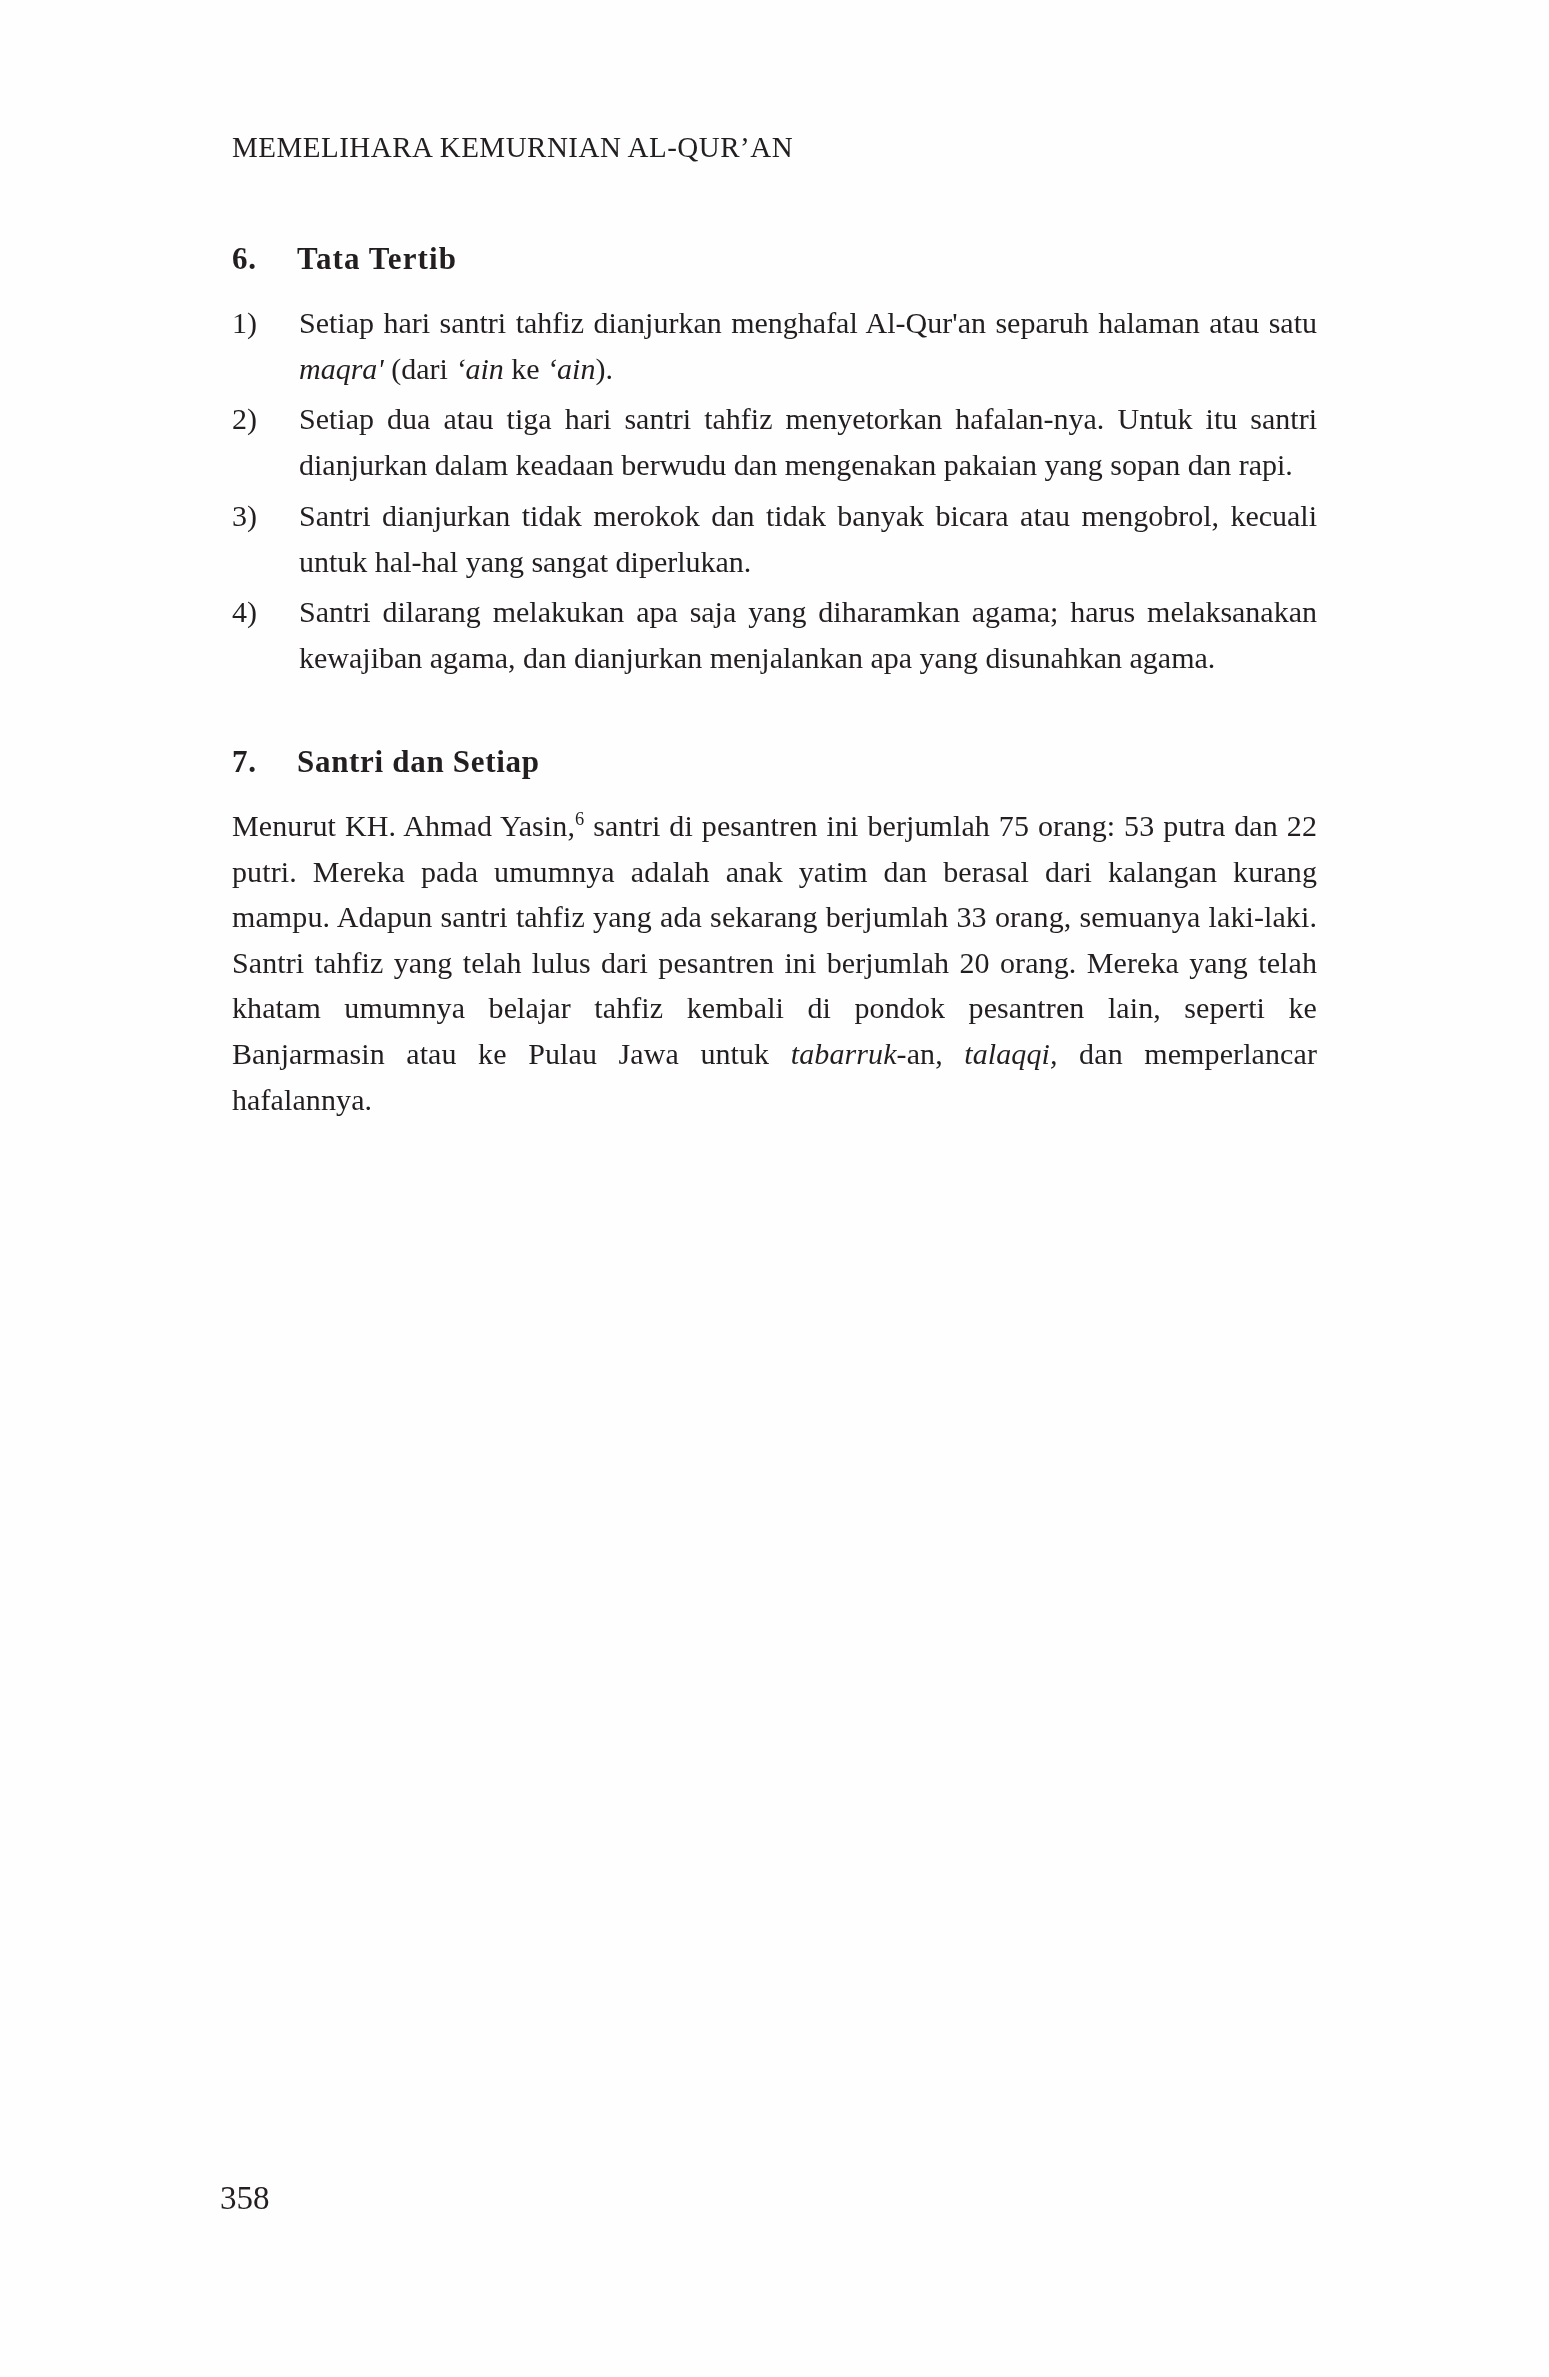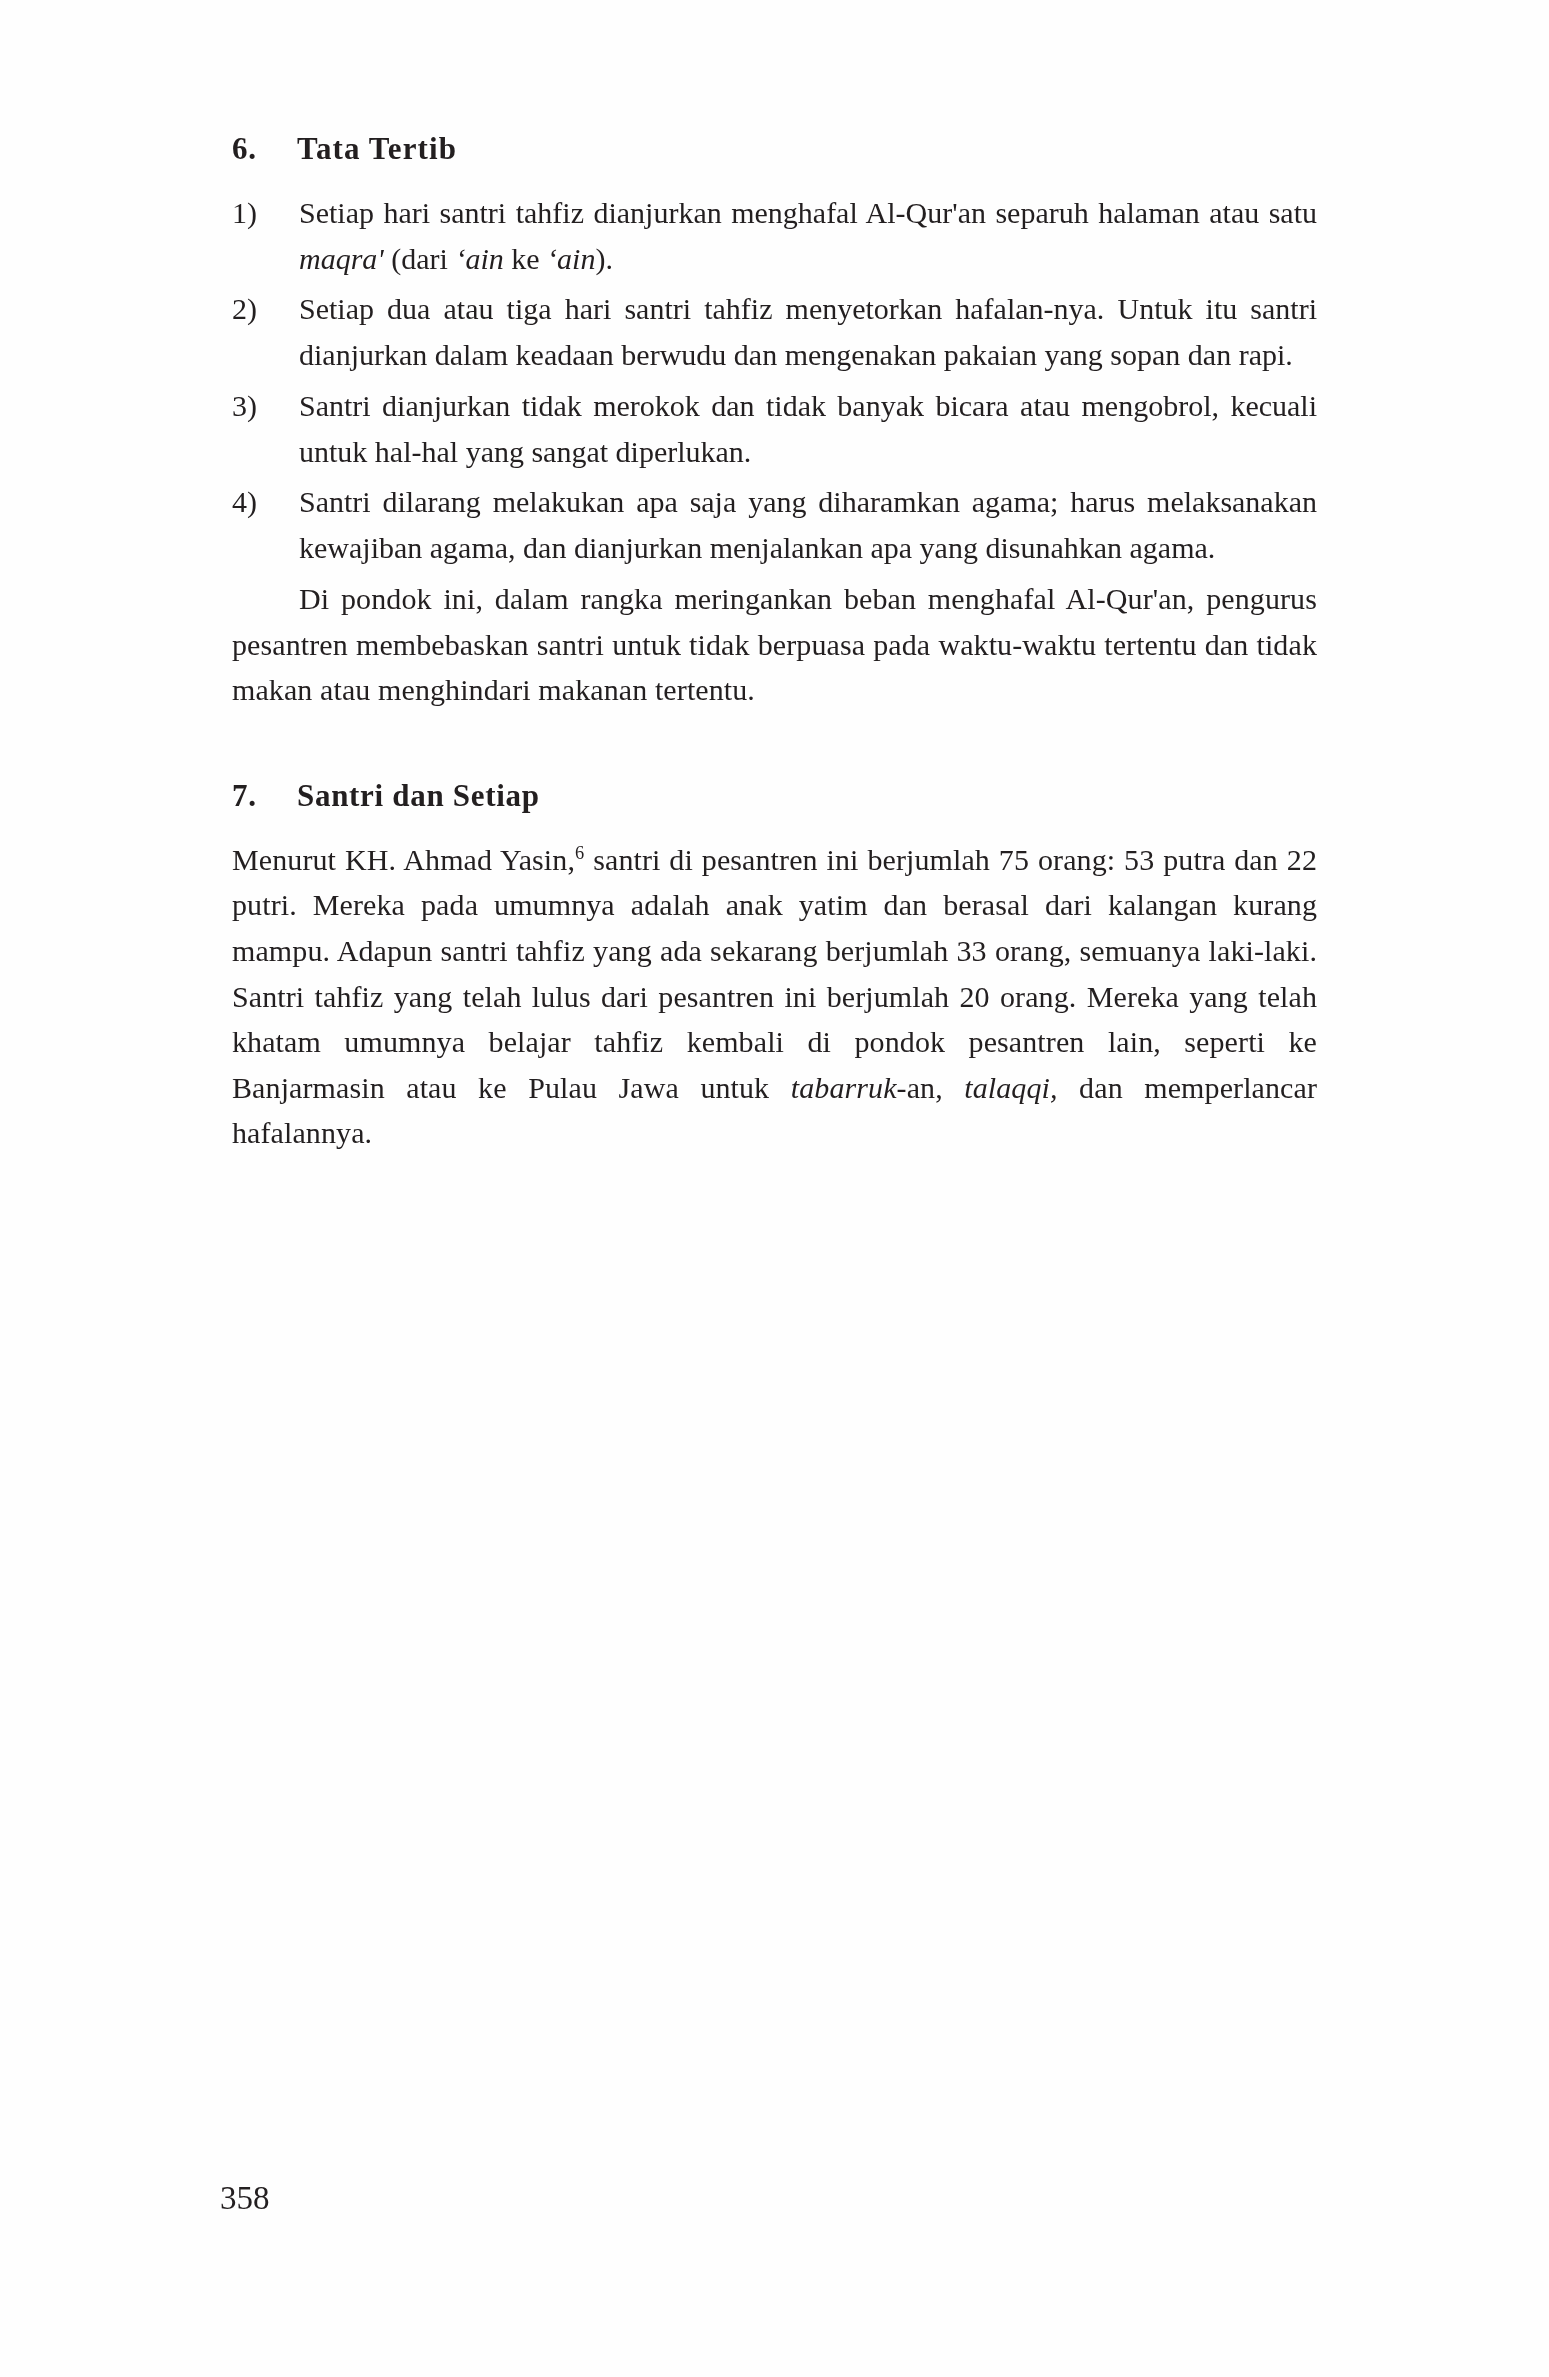--- a/index.html
+++ b/index.html
@@ -103,20 +103,23 @@
     letter-spacing: 1.1px;
   }
 </style>
 </head>
 <body>
 
 <div class="page">
 
   <div class="content">
 
+    <div class="running-head">
+      <span class="cap">MEMELIHARA KEMURNIAN AL-QUR’AN</span>
+    </div>
 
     <div class="sec-head">
       <span class="num">6.</span>
       <span class="txt wide">Tata Tertib</span>
     </div>
 
 
     <ol class="list">
       <li>
         <span class="marker">1)</span>
@@ -129,21 +132,20 @@
       <li>
         <span class="marker">3)</span>
         <span class="itemtext">Santri dianjurkan tidak merokok dan tidak banyak bicara atau mengobrol, kecuali untuk hal-hal yang sangat diperlukan.</span>
       </li>
       <li>
         <span class="marker">4)</span>
         <span class="itemtext">Santri dilarang melakukan apa saja yang diharamkan agama; harus melaksanakan kewajiban agama, dan dianjurkan menjalankan apa yang disunahkan agama.</span>
       </li>
     </ol>
 
-    <p class="body indent">Di pondok ini, dalam rangka meringankan beban menghafal Al-Qur'an, pengurus pesantren membebaskan santri untuk tidak berpuasa pada waktu-waktu tertentu dan tidak makan atau menghindari makanan tertentu.</p>
 
     <div class="spacer-sec"></div>
 
     <div class="sec-head">
       <span class="num">7.</span>
       <span class="txt">Santri dan Setiap</span>
     </div>
 
     <p class="body"><span>Menurut KH. Ahmad Yasin,</span><span class="sup">6</span><span> santri di pesantren ini berjumlah 75 orang: 53 putra dan 22 putri. Mereka pada umumnya adalah anak yatim dan berasal dari kalangan kurang mampu. Adapun santri tahfiz yang ada sekarang berjumlah 33 orang, semuanya laki-laki. Santri tahfiz yang telah lulus dari pesantren ini berjumlah 20 orang. Mereka yang telah khatam umumnya belajar tahfiz kembali di pondok pesantren lain, seperti ke Banjarmasin atau ke Pulau Jawa untuk </span><span class="it">tabarruk</span><span>-an, </span><span class="it">talaqqi,</span><span> dan memperlancar hafalannya.</span></p>
 

